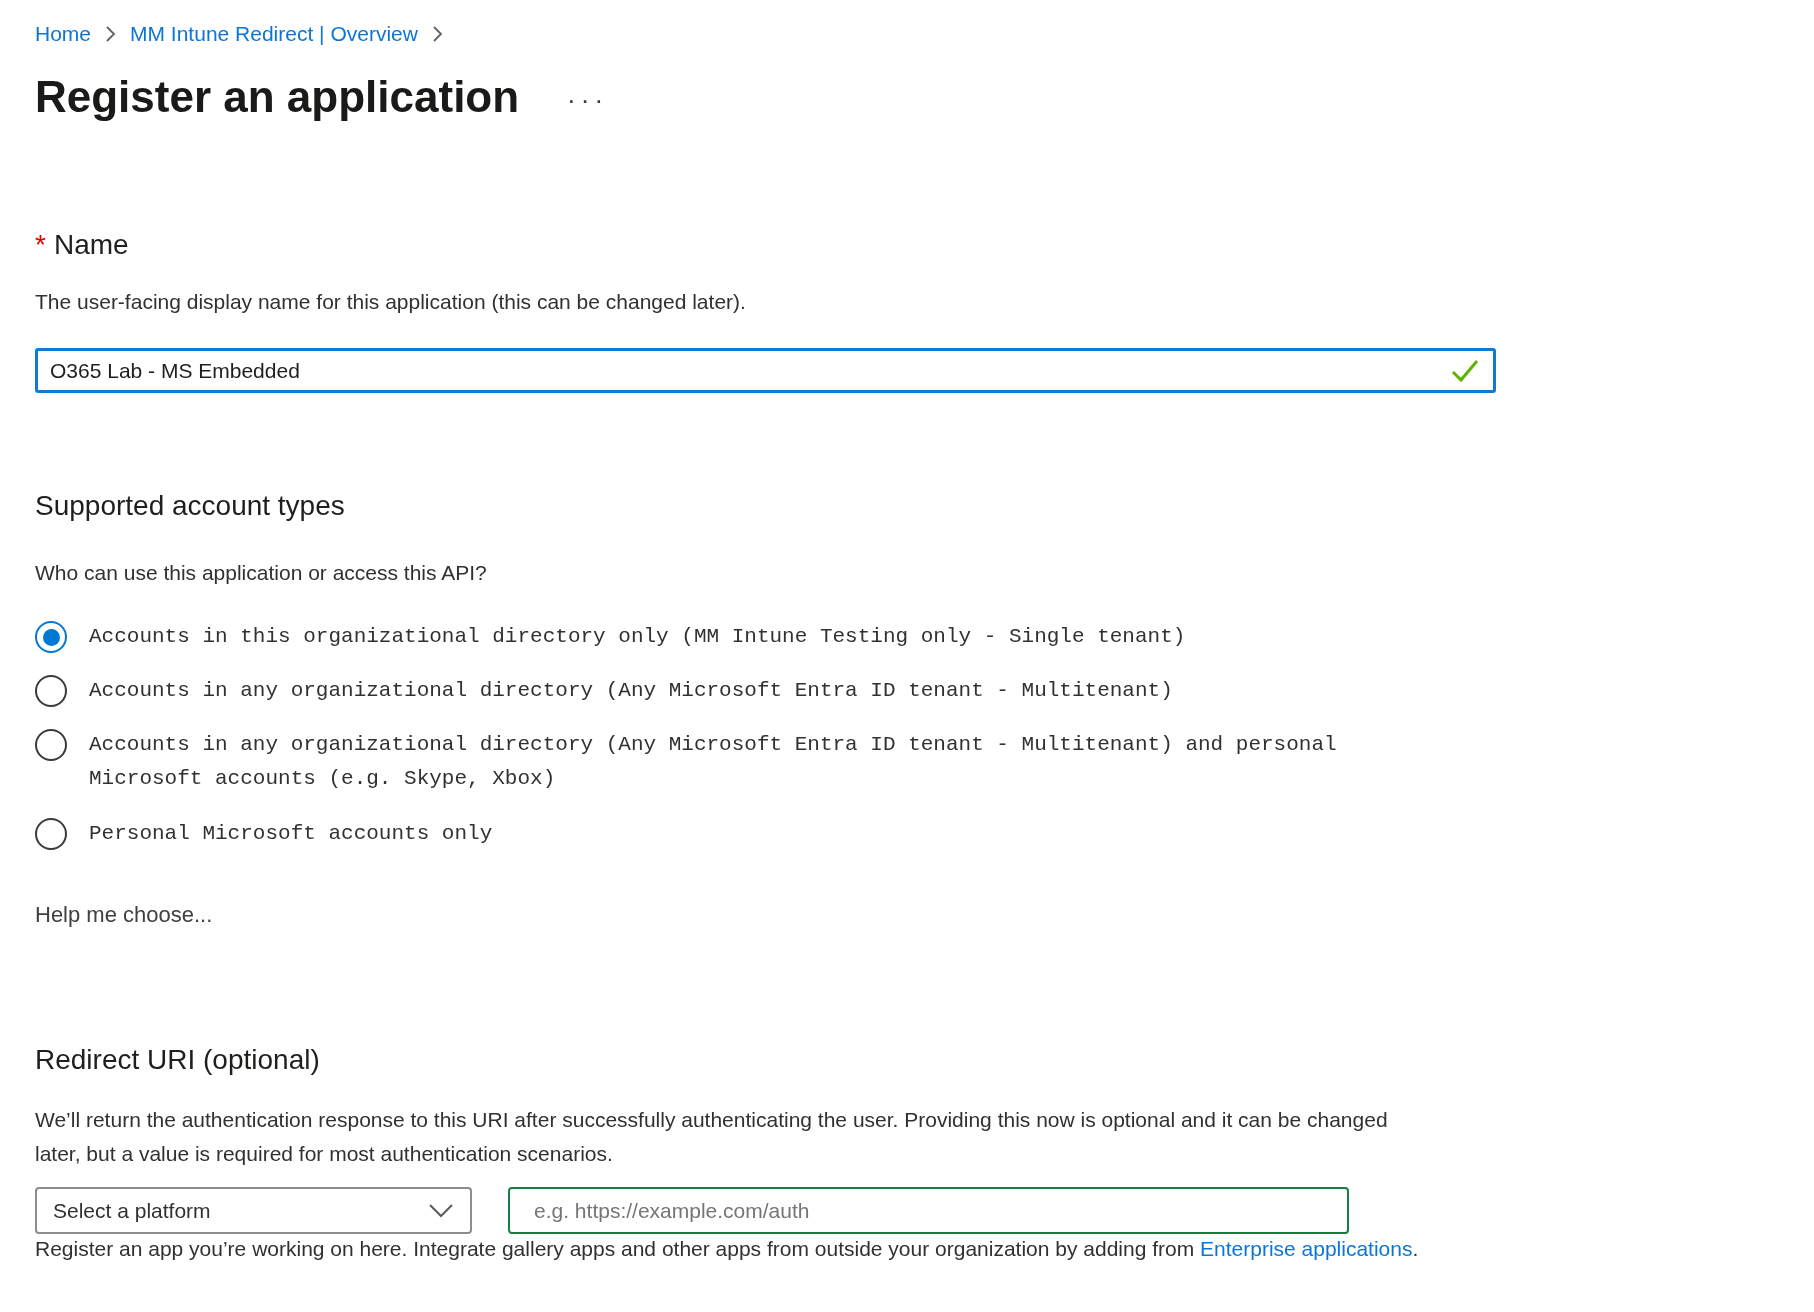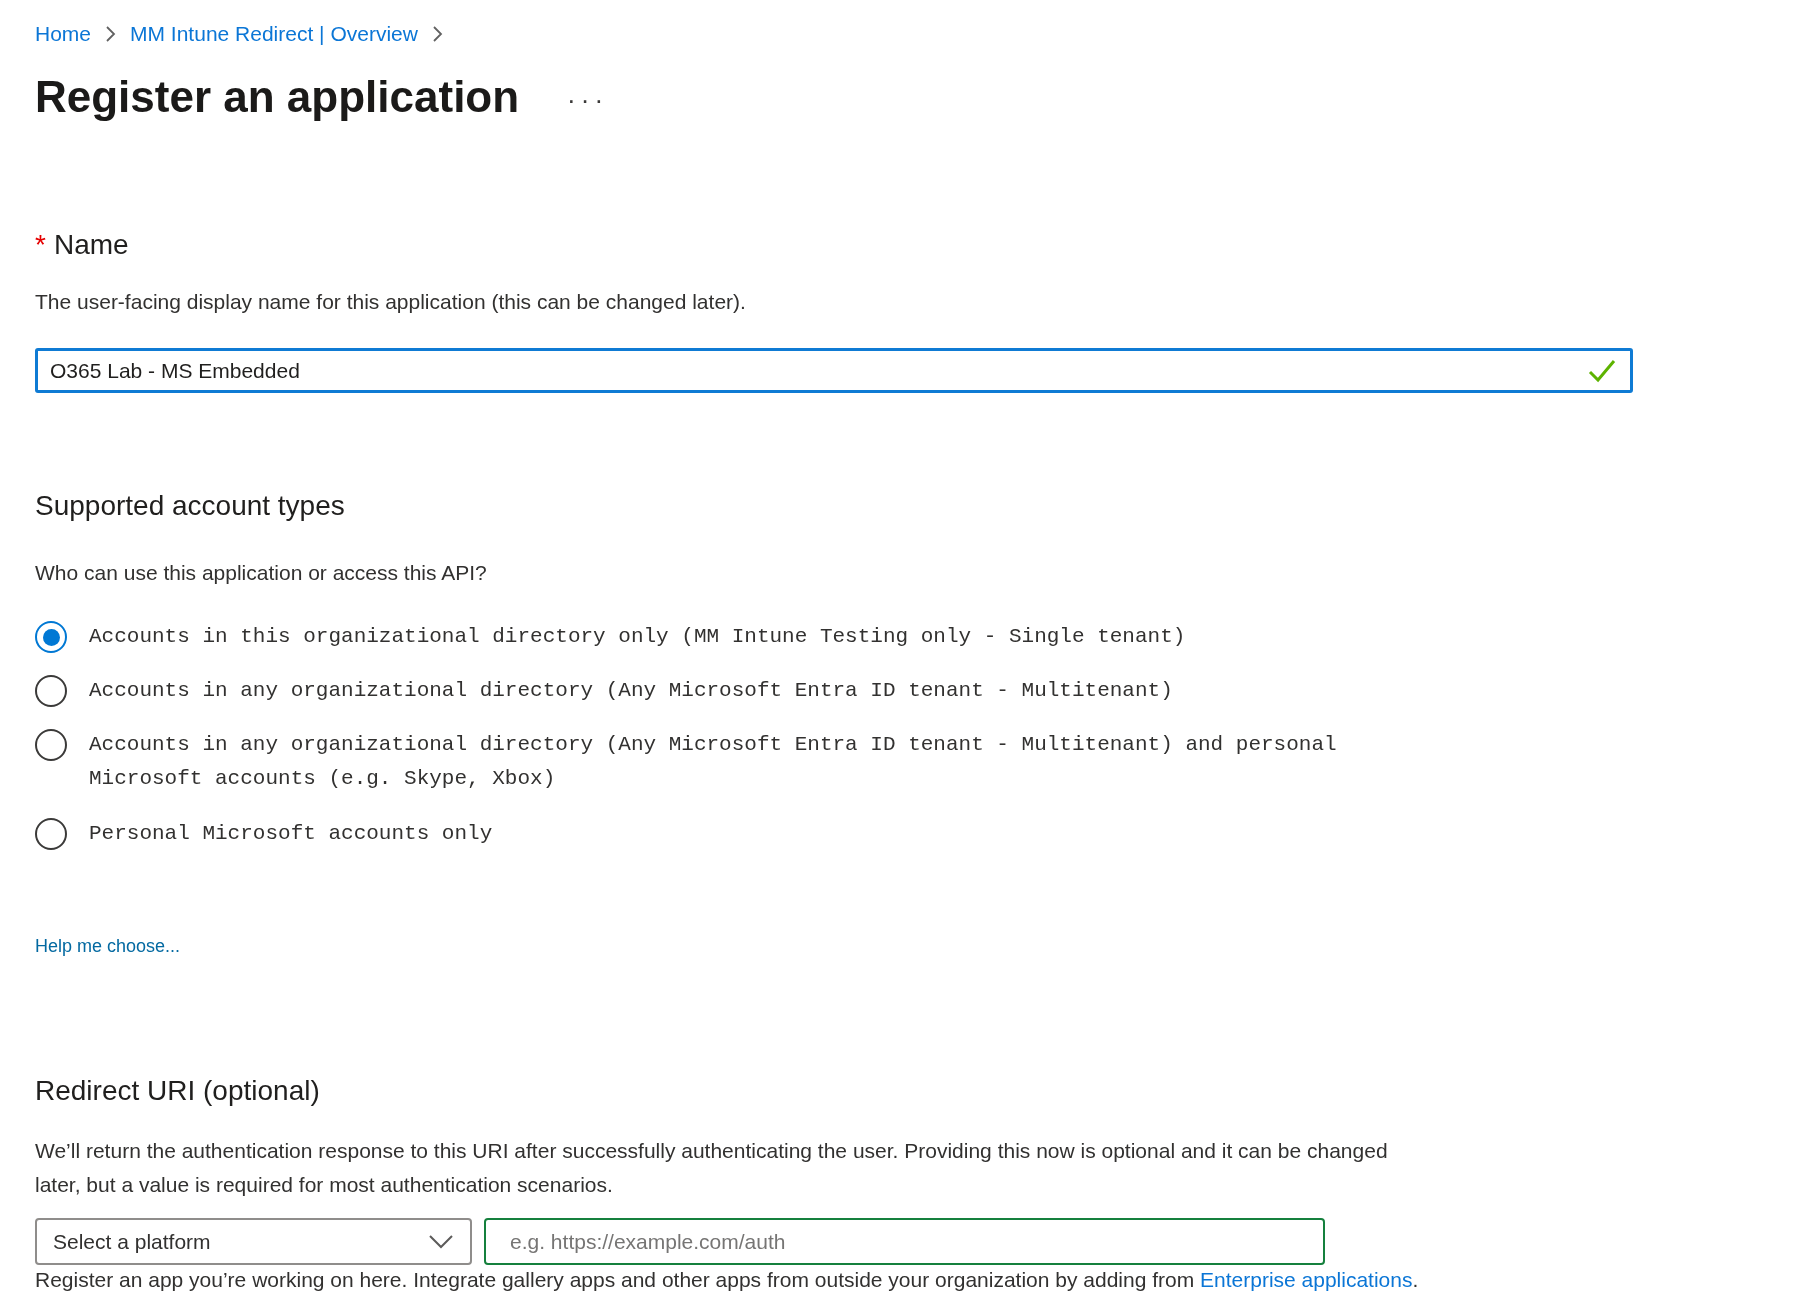--- a/index.html
+++ b/index.html
@@ -25,21 +25,21 @@
 
   
   .field-label { margin-top: 104px; font-size: 28px; line-height: 34px; color: #201f1e; }
   .required { color: #e50000; margin-right: 8px; }
   .section-heading { font-size: 28px; line-height: 38px; color: #201f1e; }
   .hint-text { font-size: 21px; line-height: 28px; color: #323130; }
 
   .name-desc { margin-top: 26px; }
 
   
-  .name-input-wrap { position: relative; margin-top: 32px; width: 1598px; }
+  .name-input-wrap { position: relative; margin-top: 32px; width: 1461px; }
   .name-input {
     width: 100%; height: 45px;
     border: 3px solid #0f7bd4; border-radius: 3px;
     padding: 0 52px 0 12px;
     font-family: "Liberation Sans", "DejaVu Sans", sans-serif;
     font-size: 21px; color: #201f1e; outline: none; background: #fff;
   }
   .valid-check { position: absolute; right: 16px; top: 10px; }
 
   
@@ -51,26 +51,26 @@
     flex: 0 0 auto; width: 32px; height: 32px; border-radius: 50%;
     border: 2.5px solid #3b3a39; background: #fff;
     display: flex; align-items: center; justify-content: center;
   }
   .radio-row.selected .radio-outer { border-color: #0078d4; }
   .radio-dot { width: 17px; height: 17px; border-radius: 50%; background: transparent; }
   .radio-row.selected .radio-dot { background: #0078d4; }
   .radio-label { margin-left: 22px; font-size: 21px; line-height: 32px; color: #323130; max-width: 1300px; }
   .radio-row.multiline .radio-label { line-height: 34px; margin-top: -1px; }
 
-  .help-link { display: inline-block; margin-top: 60px; font-size: 18px; line-height: 28px; color: #0369a1; text-decoration: none; cursor: pointer; }
+  .help-link { display: inline-block; margin-top: 29px; font-size: 22px; line-height: 28px; color: #404040; text-decoration: none; cursor: pointer; }
 
   
   .redirect-heading { margin-top: 112px; }
   .redirect-desc { margin-top: 24px; font-size: 21px; line-height: 34px; max-width: 1380px; }
-  .redirect-controls { margin-top: 16px; display: flex; gap: 12px; }
+  .redirect-controls { margin-top: 16px; display: flex; gap: 36px; }
   .platform-select {
     width: 437px; height: 47px; border: 2px solid #8f8d8b; border-radius: 4px;
     display: flex; align-items: center; justify-content: space-between;
     padding: 0 16px; cursor: pointer; background: #fff;
   }
   .platform-select-value { font-size: 21px; color: #323130; }
   .uri-input {
     width: 841px; height: 47px; border: 2px solid #15803d; border-radius: 4px;
     padding: 0 24px; font-family: "Liberation Sans", "DejaVu Sans", sans-serif;
     font-size: 21px; color: #323130; background: #fff; outline: none;

